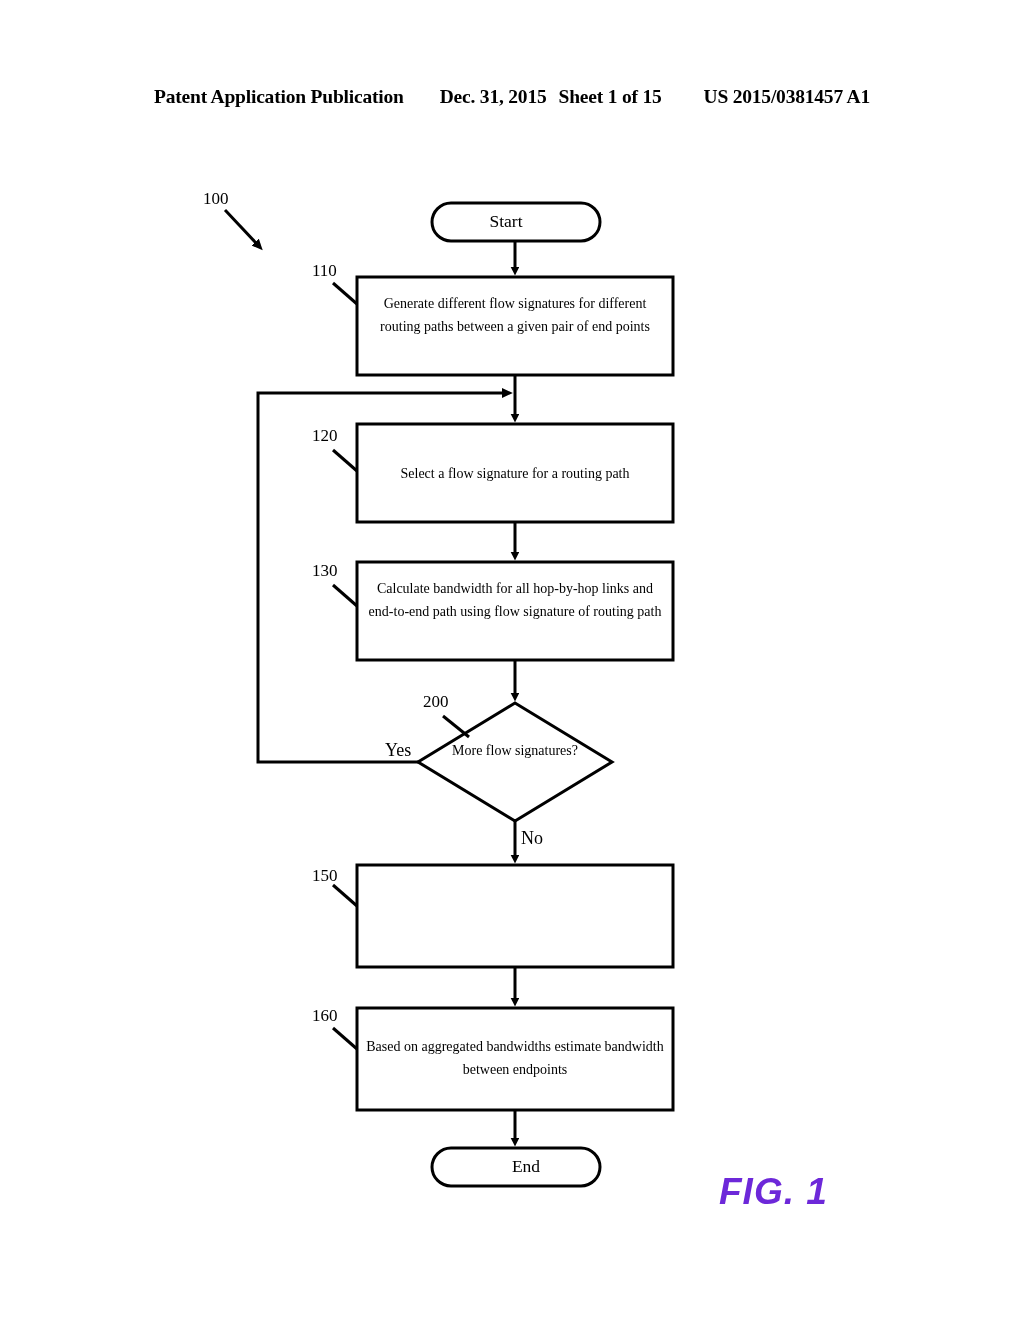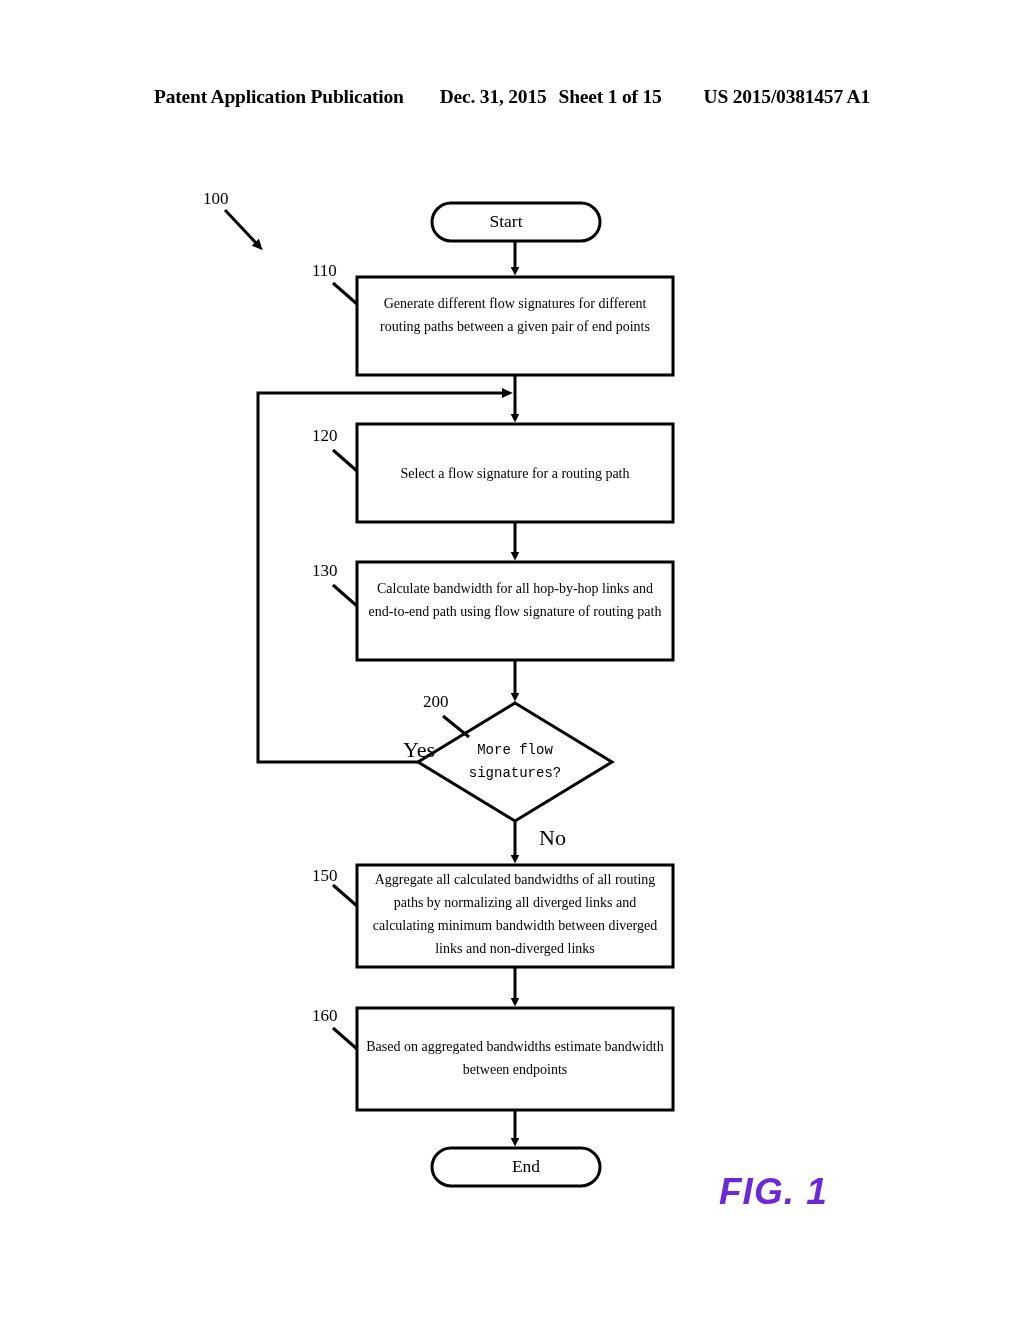--- a/index.html
+++ b/index.html
@@ -74,25 +74,24 @@
     position: absolute;
     font-family: "Liberation Serif", "DejaVu Serif", serif;
     font-size: 17px;
     line-height: 20px;
     color: #000;
     white-space: nowrap;
   }
   .branch-label {
     position: absolute;
     font-family: "Liberation Serif", "DejaVu Serif", serif;
-    font-size: 22px;
+    font-size: 18px;
     line-height: 20px;
     color: #000;
     white-space: nowrap;
-    margin-left: 18px;
   }
   .fig-caption {
     position: absolute;
     font-family: "Liberation Sans", "DejaVu Sans", sans-serif;
     font-weight: bold;
     font-style: italic;
     font-size: 37px;
     letter-spacing: 1px;
     color: #6d28d9;
     white-space: nowrap;
@@ -170,26 +169,25 @@
   <div class="ref-num" style="left:312px; top:261px;">110</div>
   <div class="node-text" style="left:363px; top:292px; width:304px;">Generate different flow signatures for different routing paths between a given pair of end points</div>
 
   <div class="ref-num" style="left:312px; top:426px;">120</div>
   <div class="node-text" style="left:363px; top:462px; width:304px;">Select a flow signature for a routing path</div>
 
   <div class="ref-num" style="left:312px; top:561px;">130</div>
   <div class="node-text" style="left:363px; top:577px; width:304px;">Calculate bandwidth for all hop-by-hop links and end-to-end path using flow signature of routing path</div>
 
   <div class="ref-num" style="left:423px; top:692px;">200</div>
-  <div class="node-text" style="left:443px; top:739px; width:144px;font-family:Liberation Mono, monospace;">More flow signatures?</div>
+  <div class="node-text" style="left:443px; top:739px; width:144px;">More flow signatures?</div>
   <div class="branch-label" style="left:385px; top:740px;">Yes</div>
   <div class="branch-label" style="left:521px; top:828px;">No</div>
 
   <div class="ref-num" style="left:312px; top:866px;">150</div>
-  <div class="node-text" style="left:363px; top:868px; width:304px;">Aggregate all calculated bandwidths of all routing paths by normalizing all diverged links and calculating minimum bandwidth between diverged links and non-diverged links</div>
 
   <div class="ref-num" style="left:312px; top:1006px;">160</div>
   <div class="node-text" style="left:363px; top:1035px; width:304px;">Based on aggregated bandwidths estimate bandwidth between endpoints</div>
 
   <div class="term-text" style="left:432px; top:1156px; width:188px;">End</div>
 
   <div class="fig-caption" style="left:719px; top:1171px;">FIG. 1</div>
 
 </div>
 

